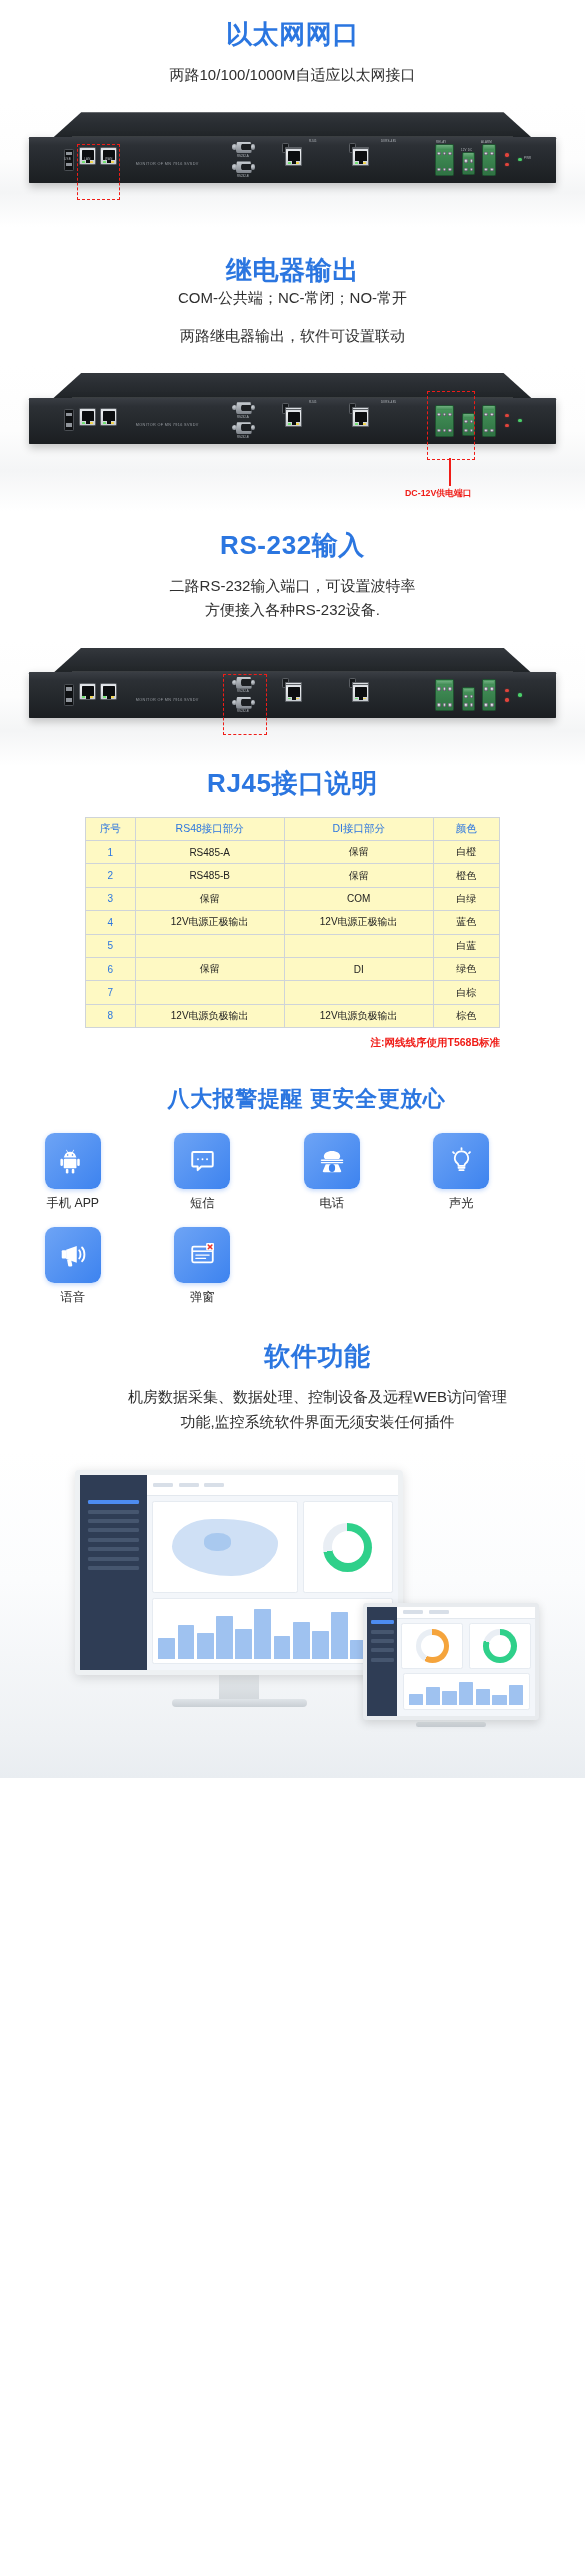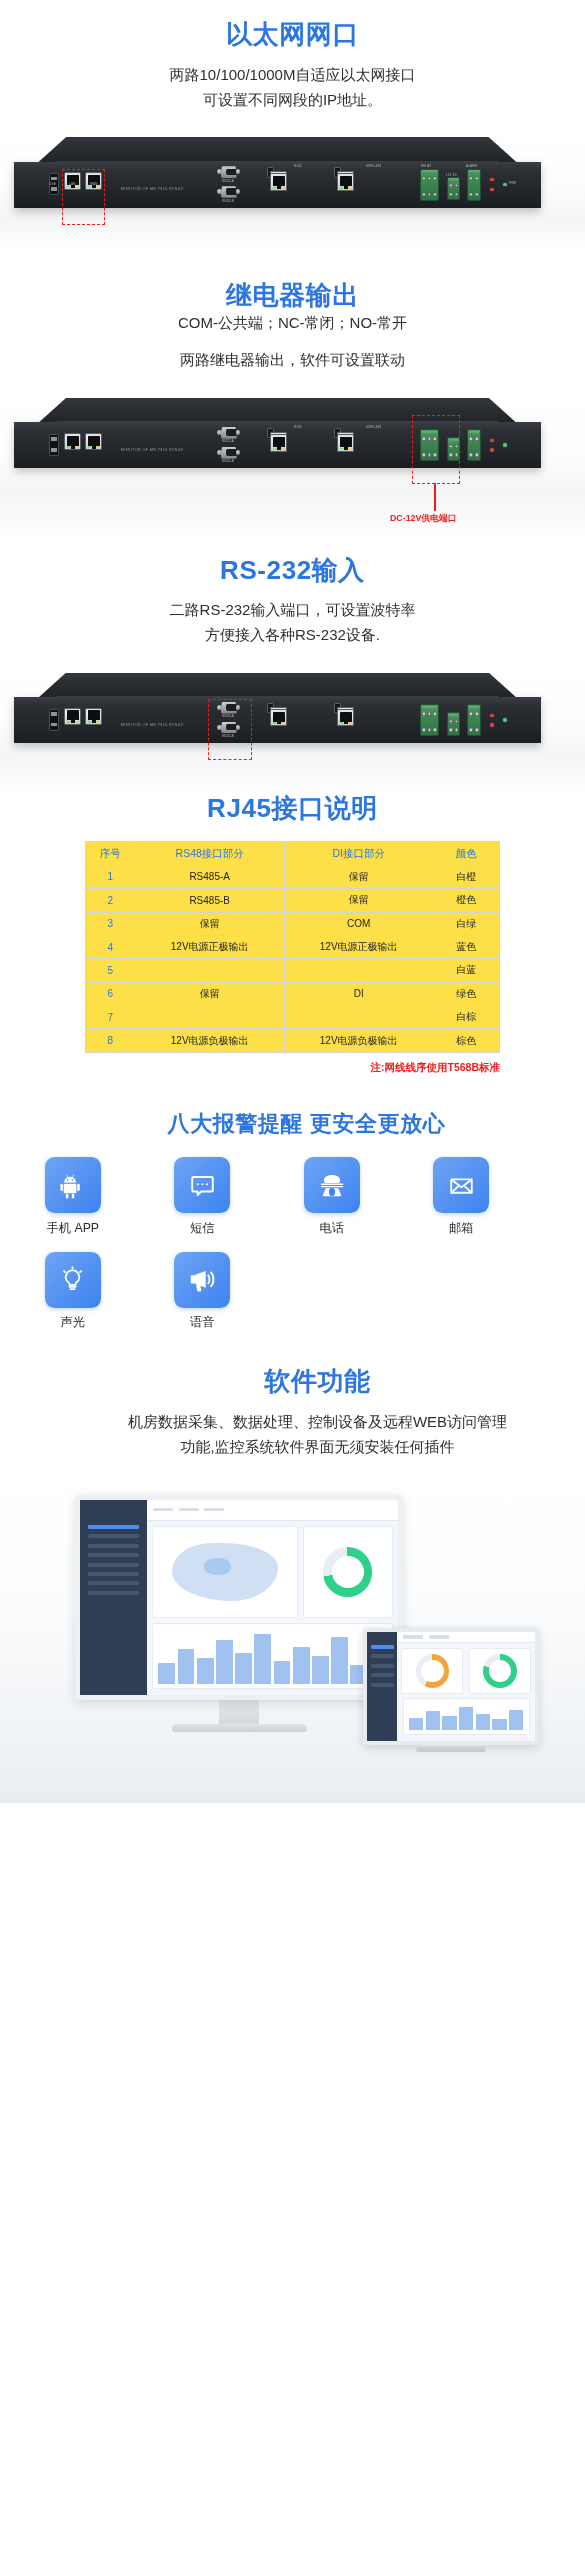--- a/index.html
+++ b/index.html
@@ -29,21 +29,21 @@
 
   
   .device-wrap {
     width: 585px;
     height: 123px;
     position: relative;
     background: linear-gradient(180deg,#ffffff 0%,#fdfdfd 45%,#f4f5f6 72%,#ffffff 100%);
   }
   .device {
     position: absolute;
-    left: 14px; top: 8.2px;
+    left: 29px; top: 8.2px;
     width: 527px; height: 81px;
   }
   
   .dev-top {
     position: absolute; left: 23.4px; top: 0; width: 480px; height: 26px;
     background: linear-gradient(180deg,#34383d 0%,#2a2e33 40%,#212528 100%);
     clip-path: polygon(6% 0, 94% 0, 100% 100%, 0 100%);
     border-radius: 1.8px 1.8px 0 0;
   }
   .dev-top:after{
@@ -210,21 +210,21 @@
   .callout {
     position: absolute; color: #f01c17; font-size: 8.8px; font-weight: bold;
     white-space: nowrap; z-index: 7;
   }
 
   
   .tbl-wrap { width: 585px; padding: 0 85px; }
   table.rj45 {
     width: 100%;
     border-collapse: collapse;
-    background: #fde047;
+    background: #fef9c3;
     table-layout: fixed;
   }
   table.rj45 th, table.rj45 td {
     border: 0.6px solid #cfd4d9;
     text-align: center;
     font-size: 10px;
     color: #222;
     height: 23.4px;
     padding: 1.2px 2.3px;
   }
@@ -338,21 +338,20 @@
   .dash.tabmode .dash-body { padding: 4.1px; }
 </style>
 </head>
 <body>
 
 <div class="page">
 
   <div class="section" style="padding-top:20px;">
     <div class="sec-title">以太网网口</div>
     <div class="sec-sub" style="margin-top:13px;">两路10/100/1000M自适应以太网接口</div>
-    <div class="sec-sub">可设置不同网段的IP地址。</div>
   </div>
 
   <div class="device-wrap" style="margin-top:16.4px;">
     <div class="device">
       <div class="dev-top"></div>
       <div class="ear left">
           <div class="hole h1"></div>
           <div class="hole h2"></div>
         </div>
       <div class="ear right">
@@ -1066,32 +1065,20 @@
             <rect x="6" y="21.5" width="36" height="2.6" rx="1.3"></rect>
             <rect x="6" y="25.4" width="36" height="2.2" rx="1.1"></rect>
             <path d="M14 29h20l4.5 10.5a1.6 1.6 0 0 1-1.5 2.3H11a1.6 1.6 0 0 1-1.5-2.3L14 29z"></path>
             <ellipse cx="24" cy="35" rx="5" ry="6.4" fill="#3d83ef"></ellipse>
           </svg>
         </span>
       </div>
       <div class="alarm-label">电话</div>
     </div>
 
-    <div class="alarm-cell">
-      <div class="alarm-tile">
-        <span>
-          <svg width="29" height="29" viewBox="0 0 48 48" fill="none" stroke="#ffffff" stroke-width="3" stroke-linejoin="round">
-            <path d="M7 14h34v22H7z"></path>
-            <path d="M7 14l17 13 17-13"></path>
-            <path d="M7 36l12-11M41 36L29 25"></path>
-          </svg>
-        </span>
-      </div>
-      <div class="alarm-label">邮箱</div>
-    </div>
 
 
     <div class="alarm-cell">
       <div class="alarm-tile">
         <span>
           <svg width="29" height="29" viewBox="0 0 48 48" fill="none" stroke="#ffffff" stroke-width="3" stroke-linejoin="round">
             <path d="M24 9a11 11 0 0 0-6.5 19.9c1 .8 1.5 1.9 1.5 3.1v1h10v-1c0-1.2.5-2.3 1.5-3.1A11 11 0 0 0 24 9z"></path>
             <line x1="19" y1="36" x2="29" y2="36" stroke-linecap="round"></line>
             <line x1="20.5" y1="40" x2="27.5" y2="40" stroke-linecap="round"></line>
             <line x1="24" y1="3.5" x2="24" y2="6" stroke-linecap="round"></line>
@@ -1111,20 +1098,35 @@
             <rect x="6" y="16.5" width="7.5" height="13" rx="1.6"></rect>
             <path d="M14.5 31.5h6.5l1.8 8.6a1.8 1.8 0 0 1-1.8 2.2h-3a1.8 1.8 0 0 1-1.8-1.4l-1.7-9.4z"></path>
             <path d="M34 16.5c2.6 2.6 2.6 10.4 0 13" stroke="#ffffff" stroke-width="3" fill="none" stroke-linecap="round"></path>
             <path d="M38.5 12c5 5 5 18 0 22" stroke="#ffffff" stroke-width="3" fill="none" stroke-linecap="round"></path>
           </svg>
         </span>
       </div>
       <div class="alarm-label">语音</div>
     </div>
 
+    <div class="alarm-cell">
+      <div class="alarm-tile">
+        <span>
+          <svg width="29" height="29" viewBox="0 0 48 48">
+            <rect x="7" y="11" width="34" height="26" rx="2.5" fill="none" stroke="#ffffff" stroke-width="3"></rect>
+            <line x1="7" y1="18.5" x2="41" y2="18.5" stroke="#ffffff" stroke-width="2.6"></line>
+            <line x1="13" y1="25" x2="35" y2="25" stroke="#ffffff" stroke-width="2.2" stroke-linecap="round"></line>
+            <line x1="13" y1="30.5" x2="29" y2="30.5" stroke="#ffffff" stroke-width="2.2" stroke-linecap="round"></line>
+            <rect x="30" y="5" width="13" height="12" rx="1.6" fill="#ffffff"></rect>
+            <path d="M33.5 8.5l6 6M39.5 8.5l-6 6" stroke="#e8352b" stroke-width="2.4" stroke-linecap="round"></path>
+          </svg>
+        </span>
+      </div>
+      <div class="alarm-label">弹窗</div>
+    </div>
 
   </div>
 
   <div class="section" style="padding-top:36px;margin-left:25px;">
     <div class="sec-title">软件功能</div>
     <div class="sec-sub" style="margin-top:13px;">机房数据采集、数据处理、控制设备及远程WEB访问管理</div>
     <div class="sec-sub">功能,监控系统软件界面无须安装任何插件</div>
   </div>
 
   <div class="monitor-wrap" style="margin-top:15px;">

